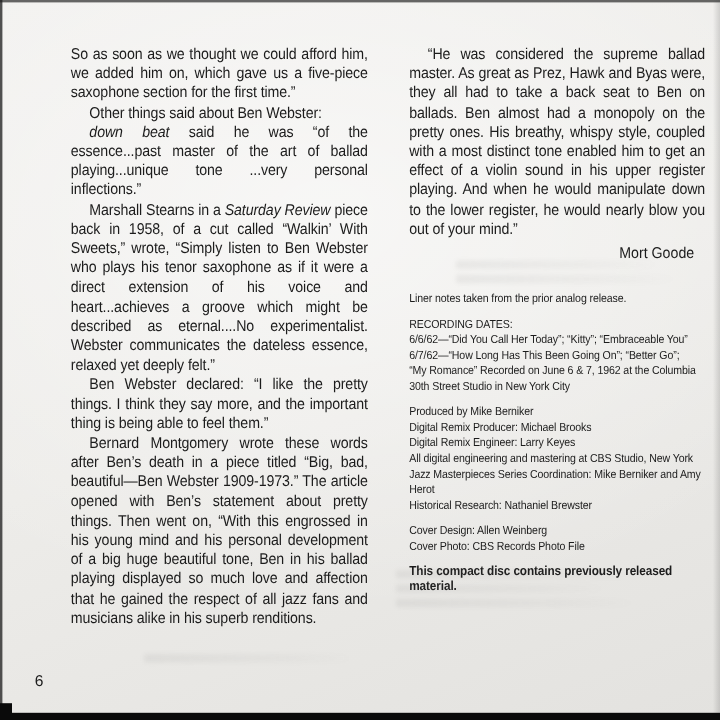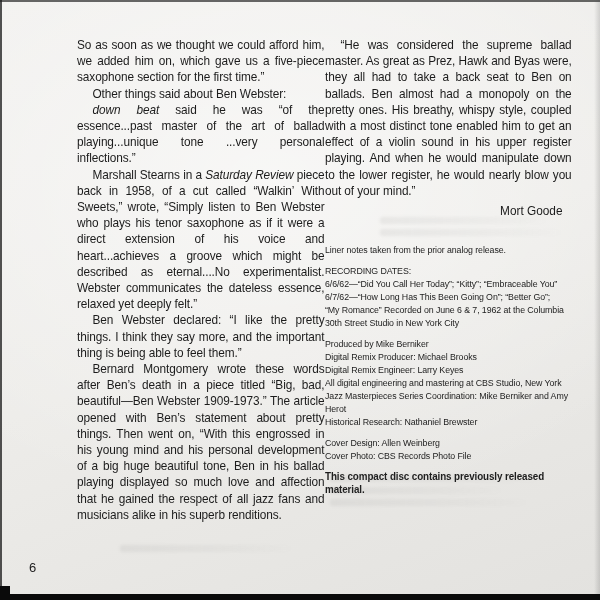--- a/index.html
+++ b/index.html
@@ -14,22 +14,22 @@
   
   .edge { position:absolute; pointer-events:none; }
   .edge-top    { left:0; top:0; width:100%; height:2px; background:rgba(25,25,25,.65); }
   .edge-left   { left:0; top:0; width:2px; height:100%; background:rgba(25,25,25,.75); }
   .edge-bottom { left:0; bottom:0; width:100%; height:6px; background:#0a0a0a; }
   .edge-corner { left:0; bottom:0; width:10px; height:14px; background:#0a0a0a; }
   .edge-right  { right:0; top:0; width:6px; height:100%;
                  background:linear-gradient(270deg, rgba(60,60,60,.18), rgba(60,60,60,0)); }
 
   .col { position:absolute; top:37px; }
-  .col-left  { left:77px;  width:248px; }
-  .col-right { left:325px; width:247px; }
+  .col-left  { left:59px;  width:248px; }
+  .col-right { left:341px; width:247px; }
   .col-inner { transform:scaleX(.91); transform-origin:0 0; }
   .col-left  .col-inner { width:272px; }
   .col-right .col-inner { width:271px; }
 
   .para {
     margin:0; font-size:13px; line-height:16.2px;
     text-align:justify; text-indent:17px; letter-spacing:-.1px;
   }
   .para.no-indent { text-indent:0; }
   .italic { font-style:italic; }

